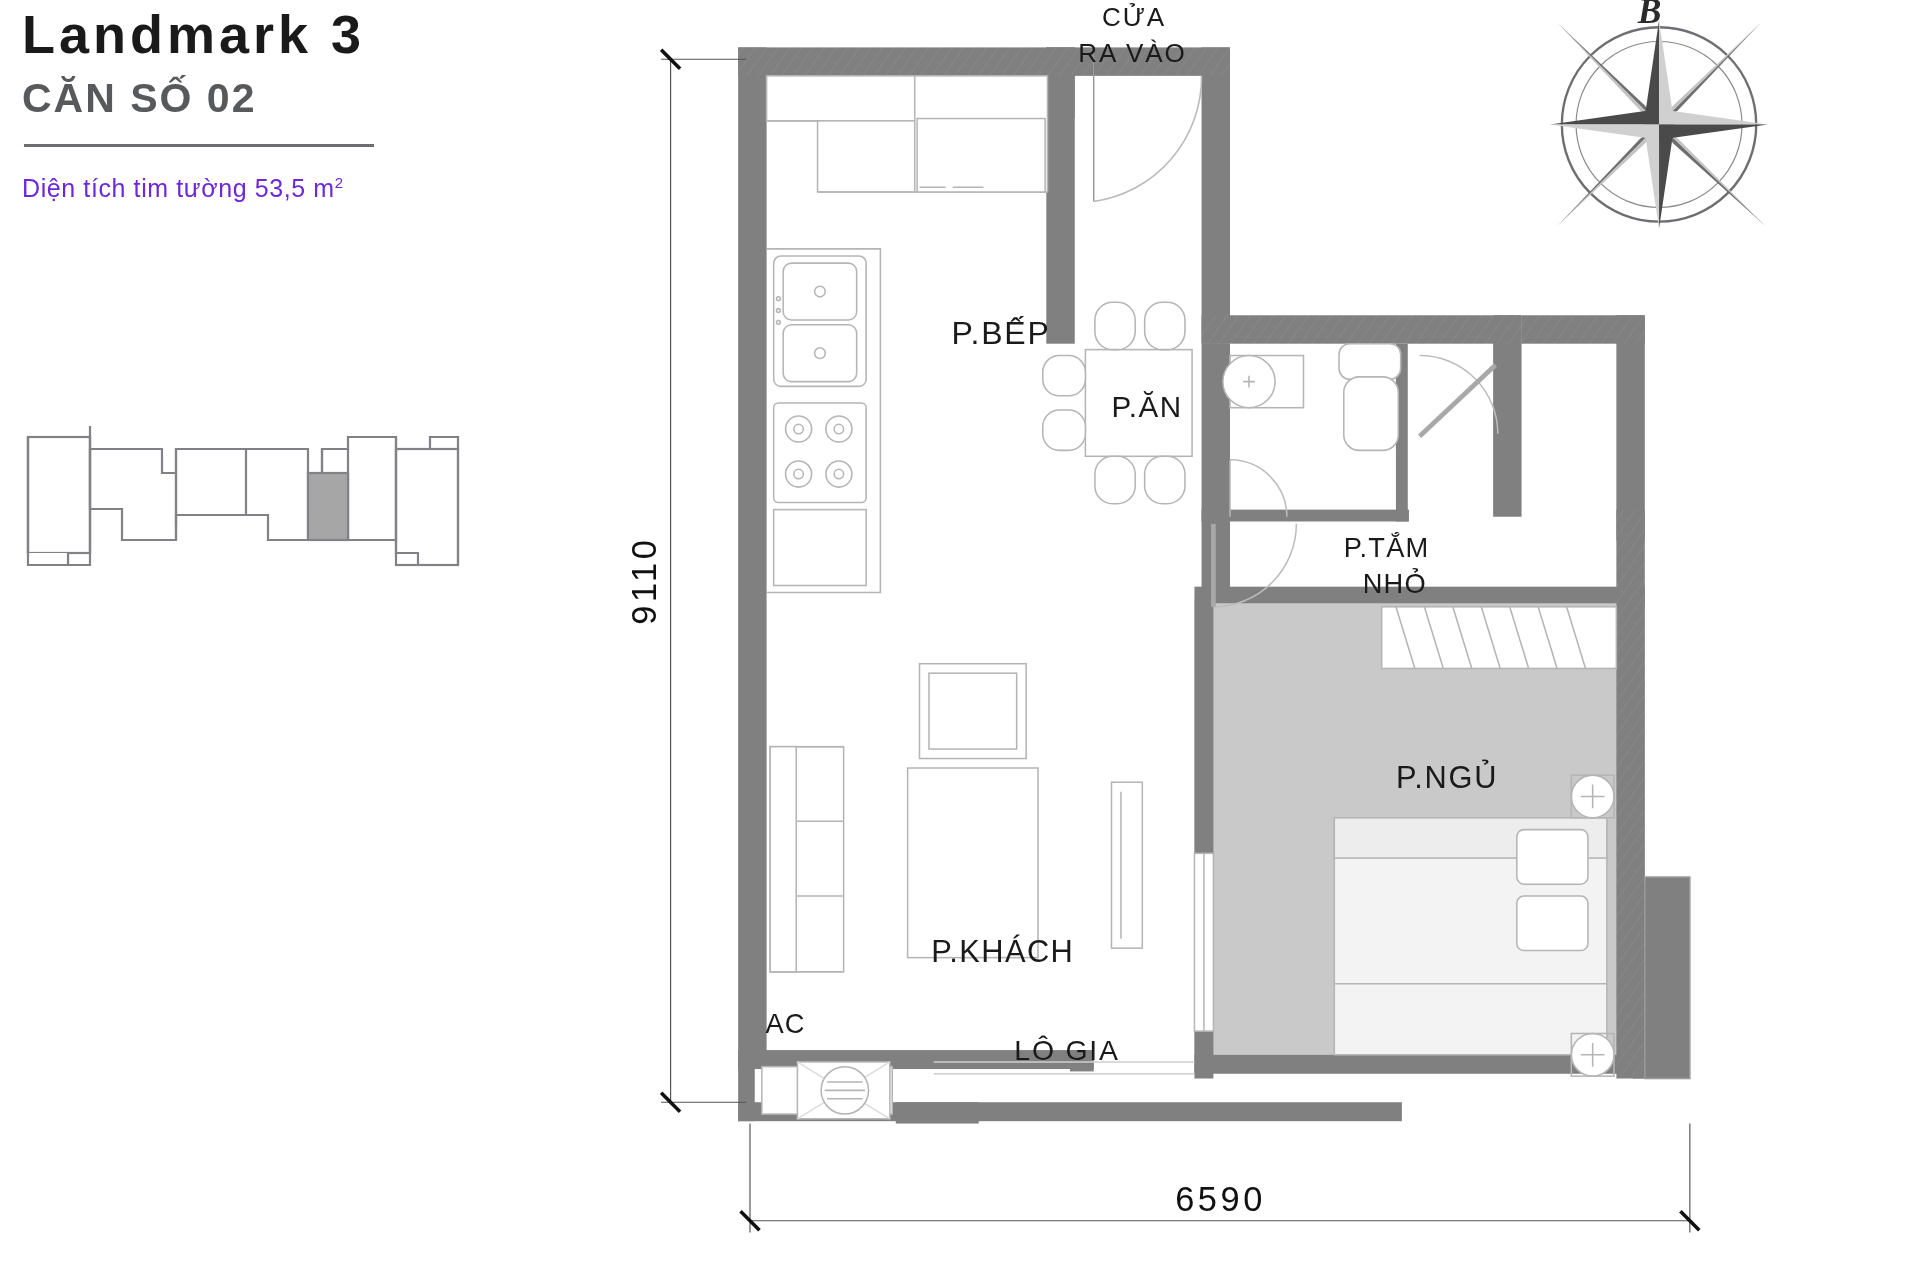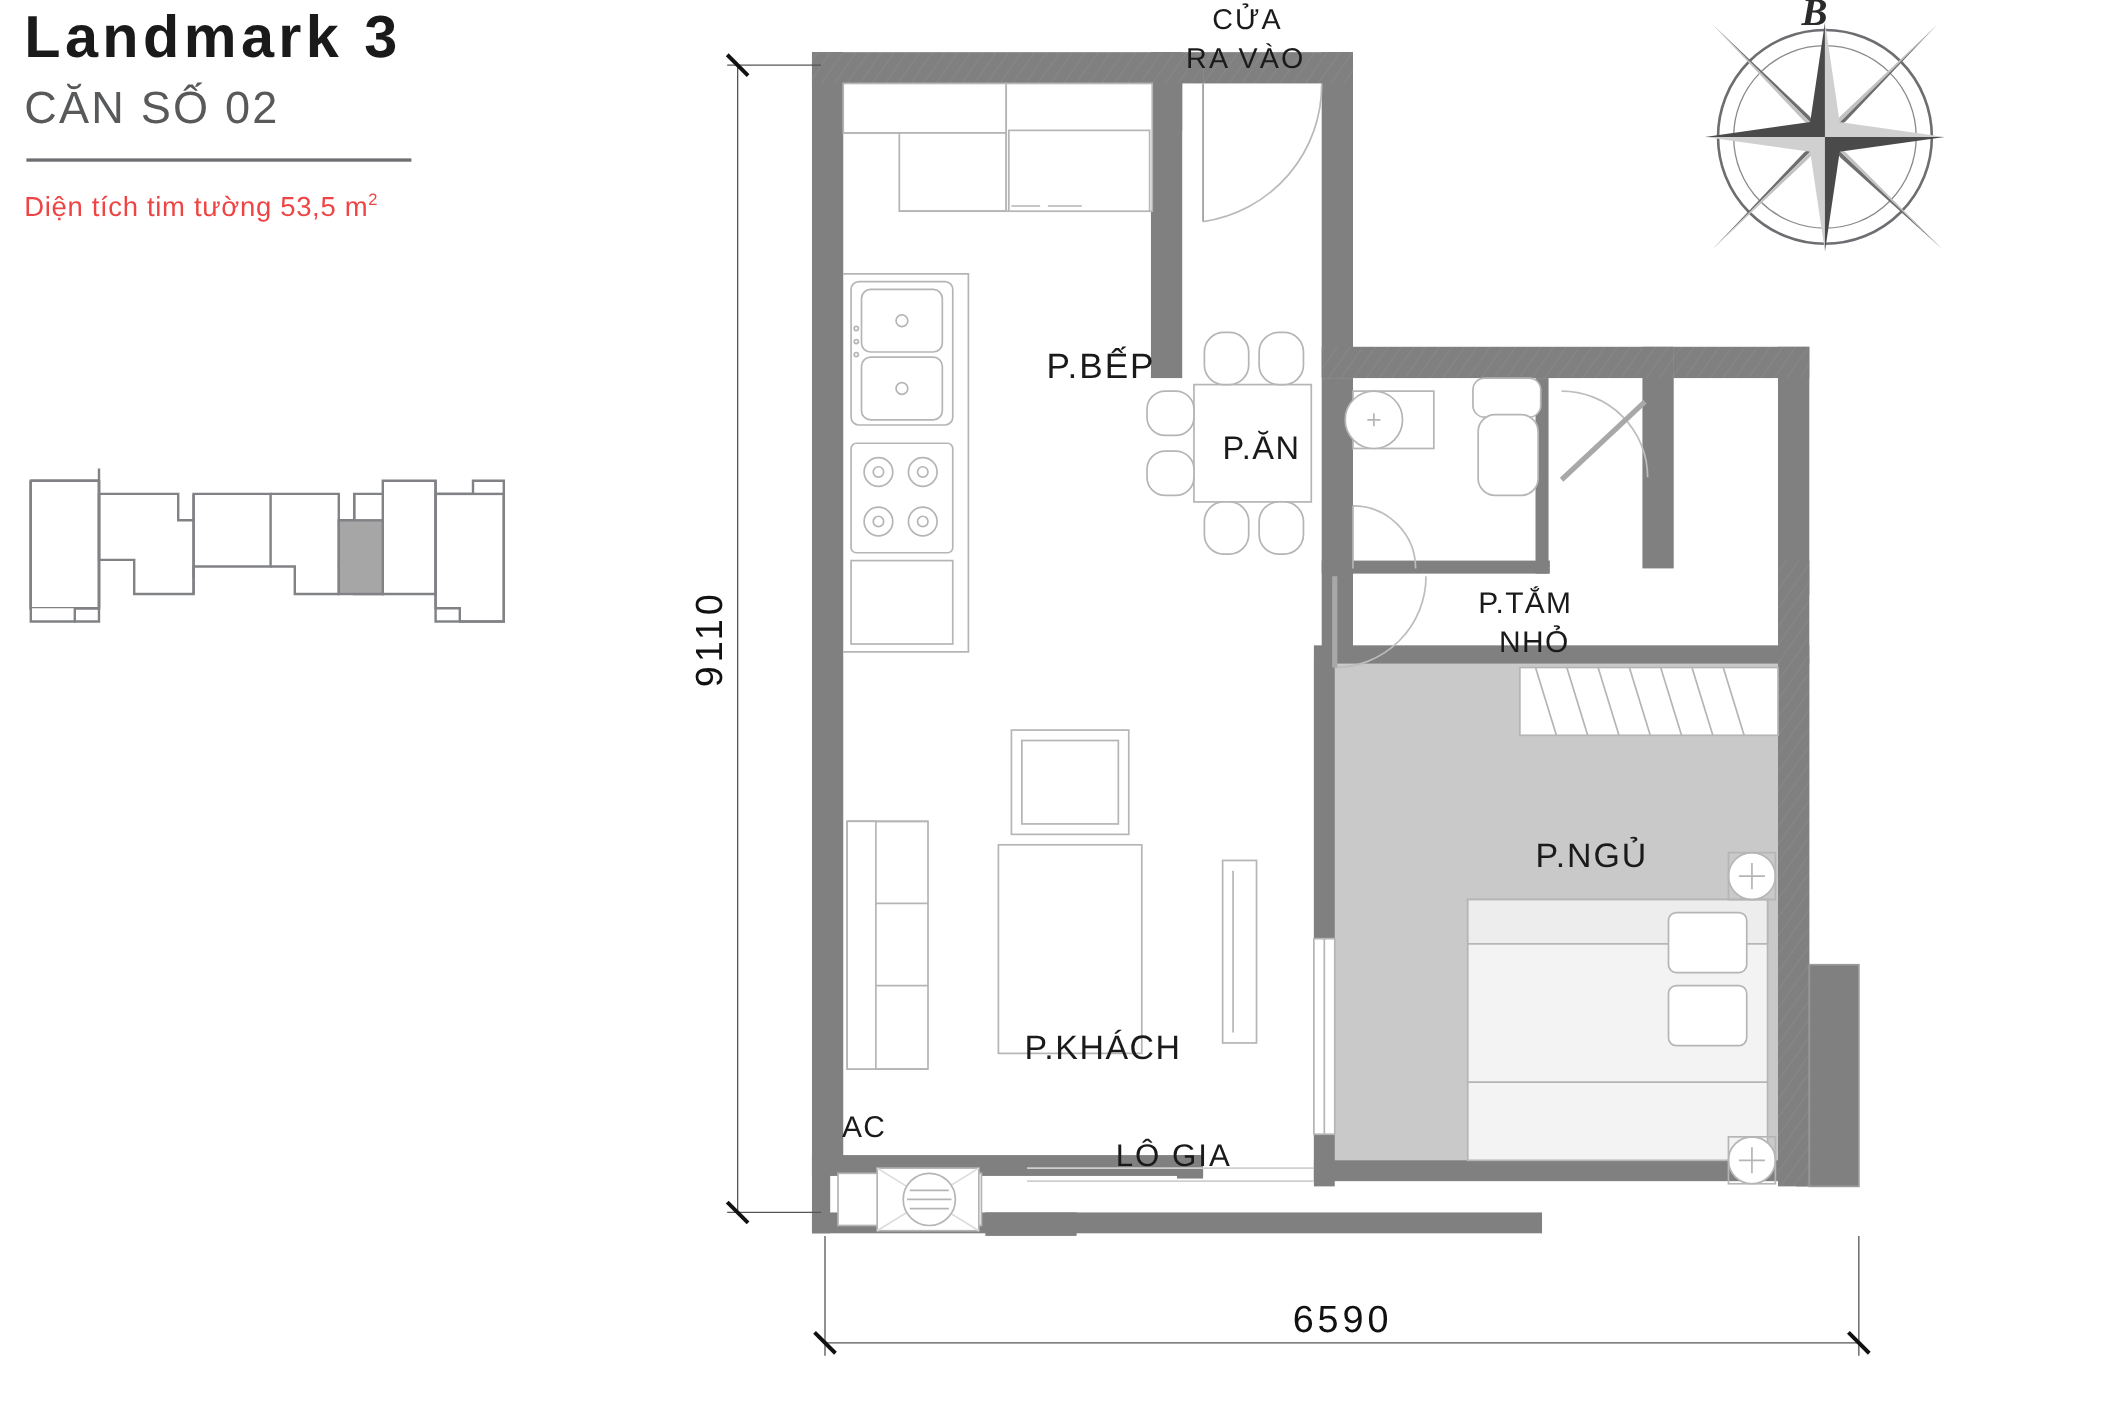--- a/index.html
+++ b/index.html
@@ -13,28 +13,28 @@
   }
   .page{position:absolute;inset:0;}
 
   
   .info{position:absolute;left:22px;top:6px;width:470px;}
   .title{
     font-size:54px;font-weight:700;letter-spacing:4px;
     color:#1a1a1a;line-height:1.05;white-space:nowrap;
   }
   .subtitle{
-    font-size:41px;font-weight:400;letter-spacing:2px;
+    font-size:41px;font-weight:700;letter-spacing:2px;
     color:#58595b;margin-top:14px;line-height:1.05;white-space:nowrap;
   }
   .rule{
     width:350px;height:3px;background:#6d6e71;margin:24px 0 22px 2px;
   }
   .area-line{
-    font-size:25px;color:#ef4444;letter-spacing:0.6px;line-height:1.55;white-space:nowrap;
+    font-size:25px;color:#6d28d9;letter-spacing:0.6px;line-height:1.55;white-space:nowrap;
   }
   .area-line sup{font-size:15px;vertical-align:super;}
 
   
   .keyplan{position:absolute;left:18px;top:425px;width:470px;height:180px;}
   .keyplan svg{display:block;}
 
   
   .plan{position:absolute;left:540px;top:0px;width:1380px;height:1280px;}
   .plan svg{display:block;}

